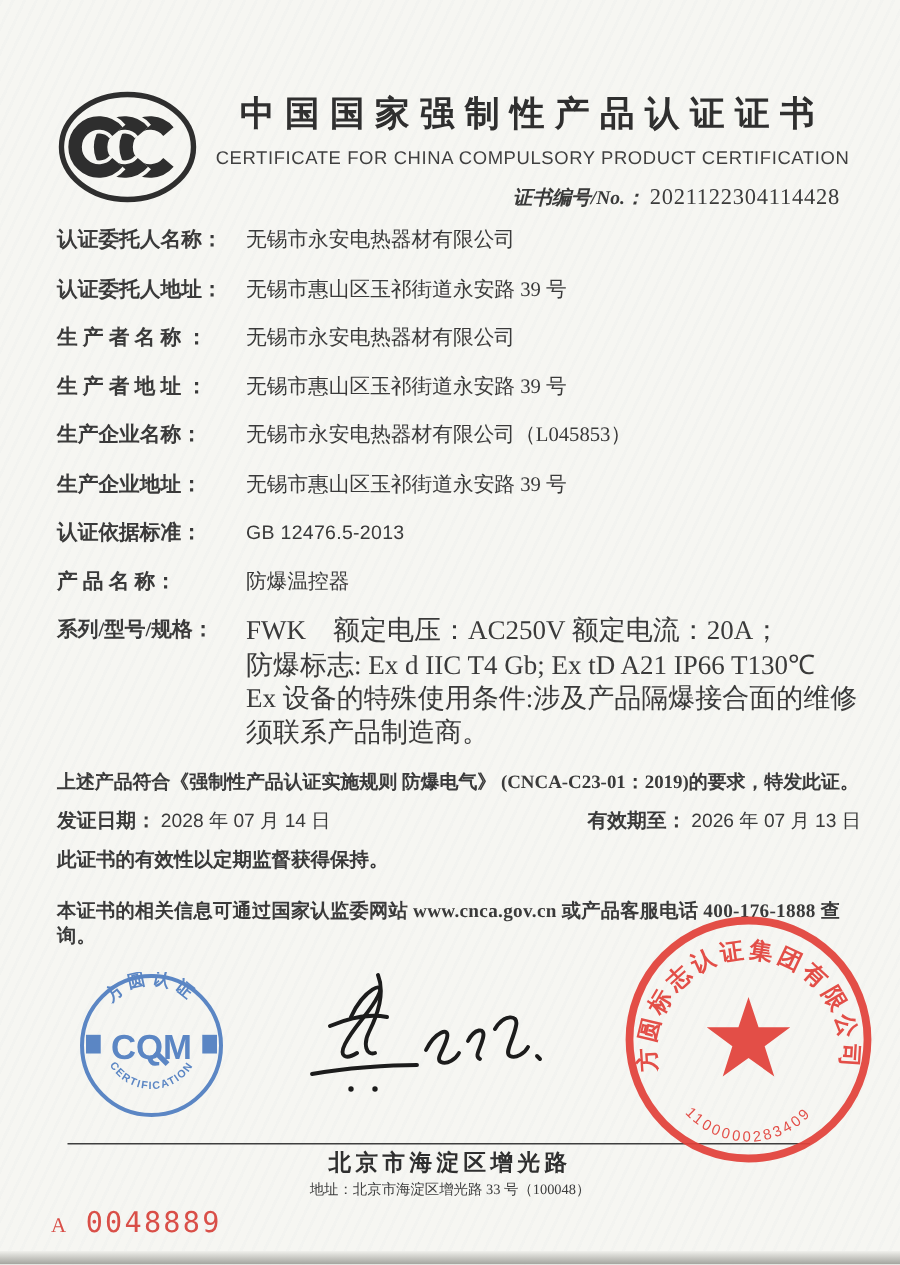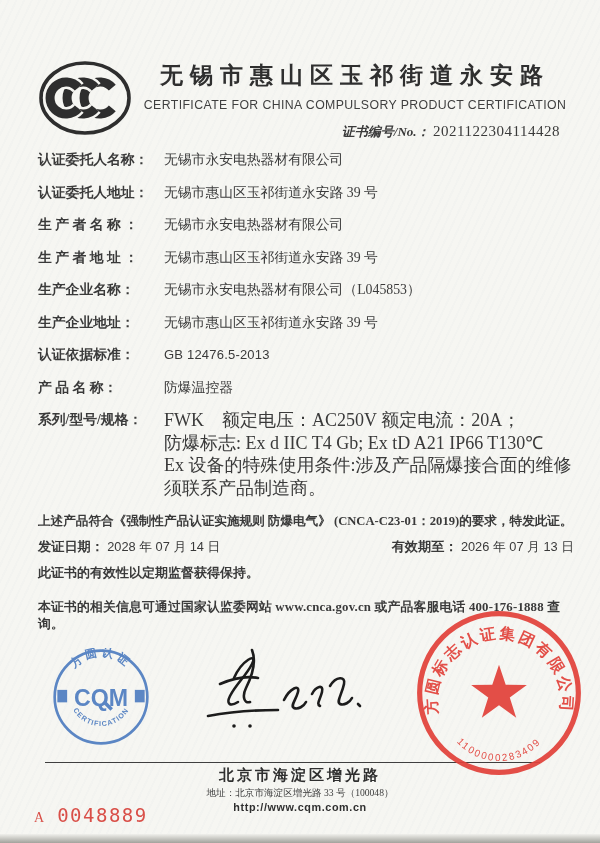--- a/index.html
+++ b/index.html
@@ -64,21 +64,21 @@
         <path d="M 75.3 30.7 A 16 16 0 1 0 75.3 51.3" fill="none" stroke="#2e2e2e" stroke-width="9"></path>
         <path d="M 58.3 30.7 A 16 16 0 1 0 58.3 51.3" fill="none" stroke="#f6f6f2" stroke-width="14"></path>
         <path d="M 58.3 30.7 A 16 16 0 1 0 58.3 51.3" fill="none" stroke="#2e2e2e" stroke-width="9"></path>
         <path d="M 41.3 30.7 A 16 16 0 1 0 41.3 51.3" fill="none" stroke="#f6f6f2" stroke-width="14"></path>
         <path d="M 41.3 30.7 A 16 16 0 1 0 41.3 51.3" fill="none" stroke="#2e2e2e" stroke-width="9"></path>
       </g>
     </svg>
   </div>
 
   <div class="titles">
-    <h1 class="title-cn">无锡市惠山区玉祁街道永安路</h1>
+    <h1 class="title-cn">中国国家强制性产品认证证书</h1>
     <div class="title-en">CERTIFICATE FOR CHINA COMPULSORY PRODUCT CERTIFICATION</div>
   </div>
 
   <div class="cert-no">
     <span class="lbl">证书编号/No.：</span>
     <span class="num">2021122304114428</span>
   </div>
 
   <div class="body">
 
@@ -219,21 +219,20 @@
         </text>
       </svg>
     </div>
   </section>
 
   <div class="rule"></div>
 
   <footer class="footer-text">
     <div class="footer-org">北京市海淀区增光路</div>
     <div class="footer-addr">地址：北京市海淀区增光路 33 号（100048）</div>
-    <div class="footer-web">http://www.cqm.com.cn</div>
   </footer>
 
   <div class="serial">
     <span class="pfx">A</span>
     <span class="num">0048889</span>
   </div>
 
   <div class="scan-edge"></div>
 </div>
 

